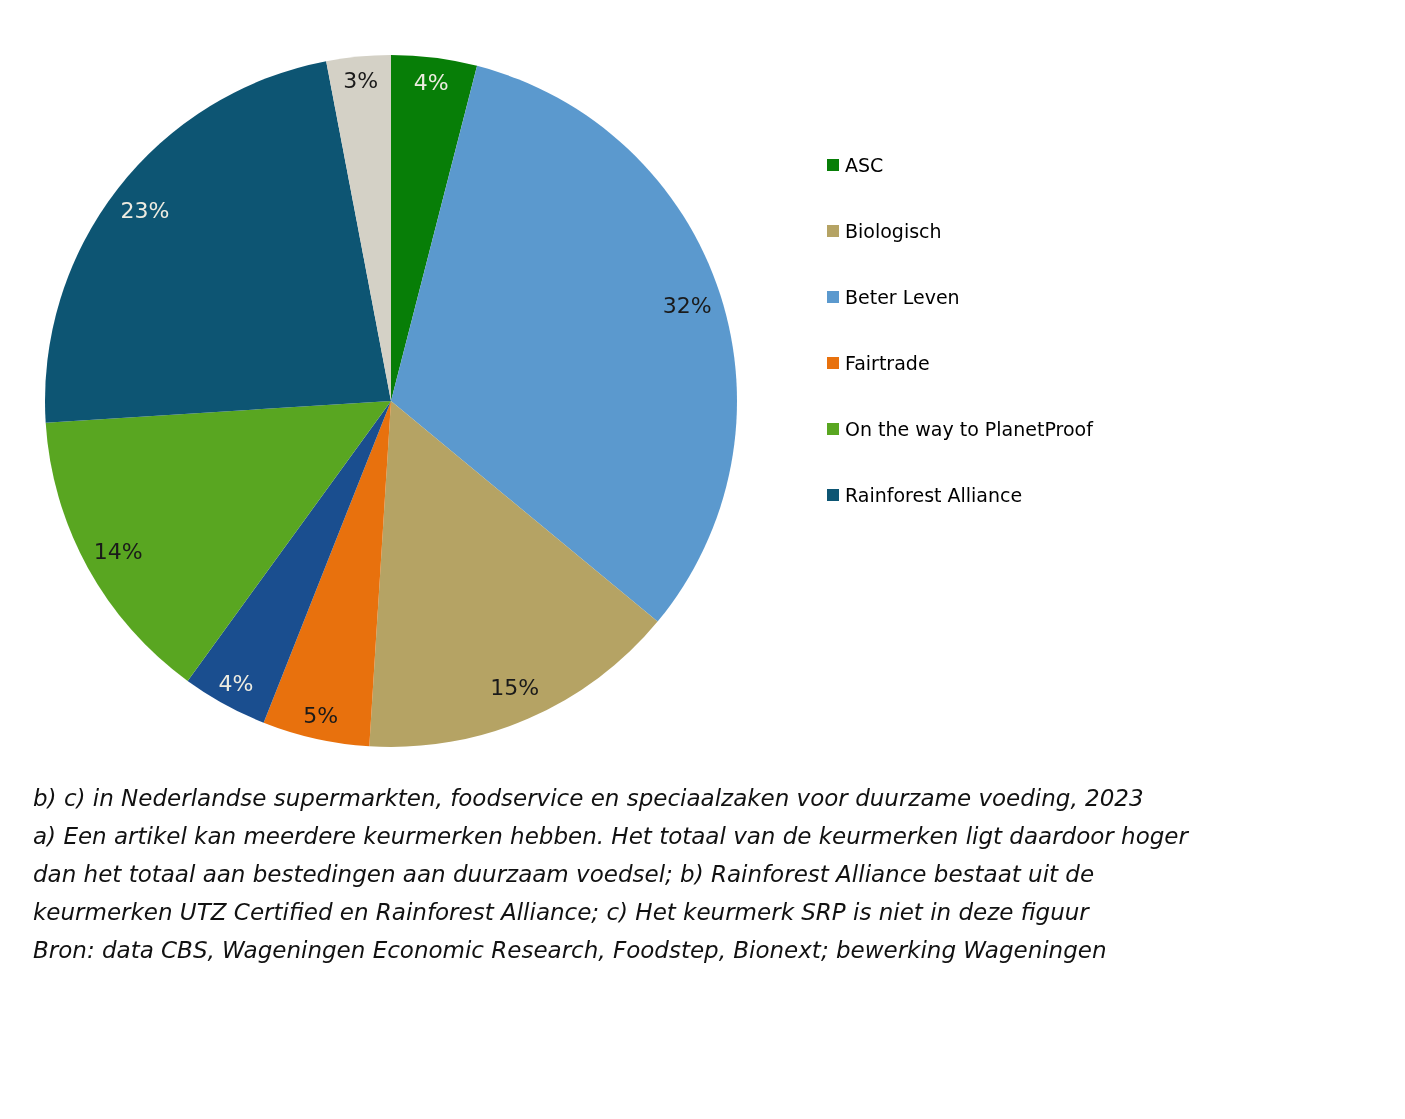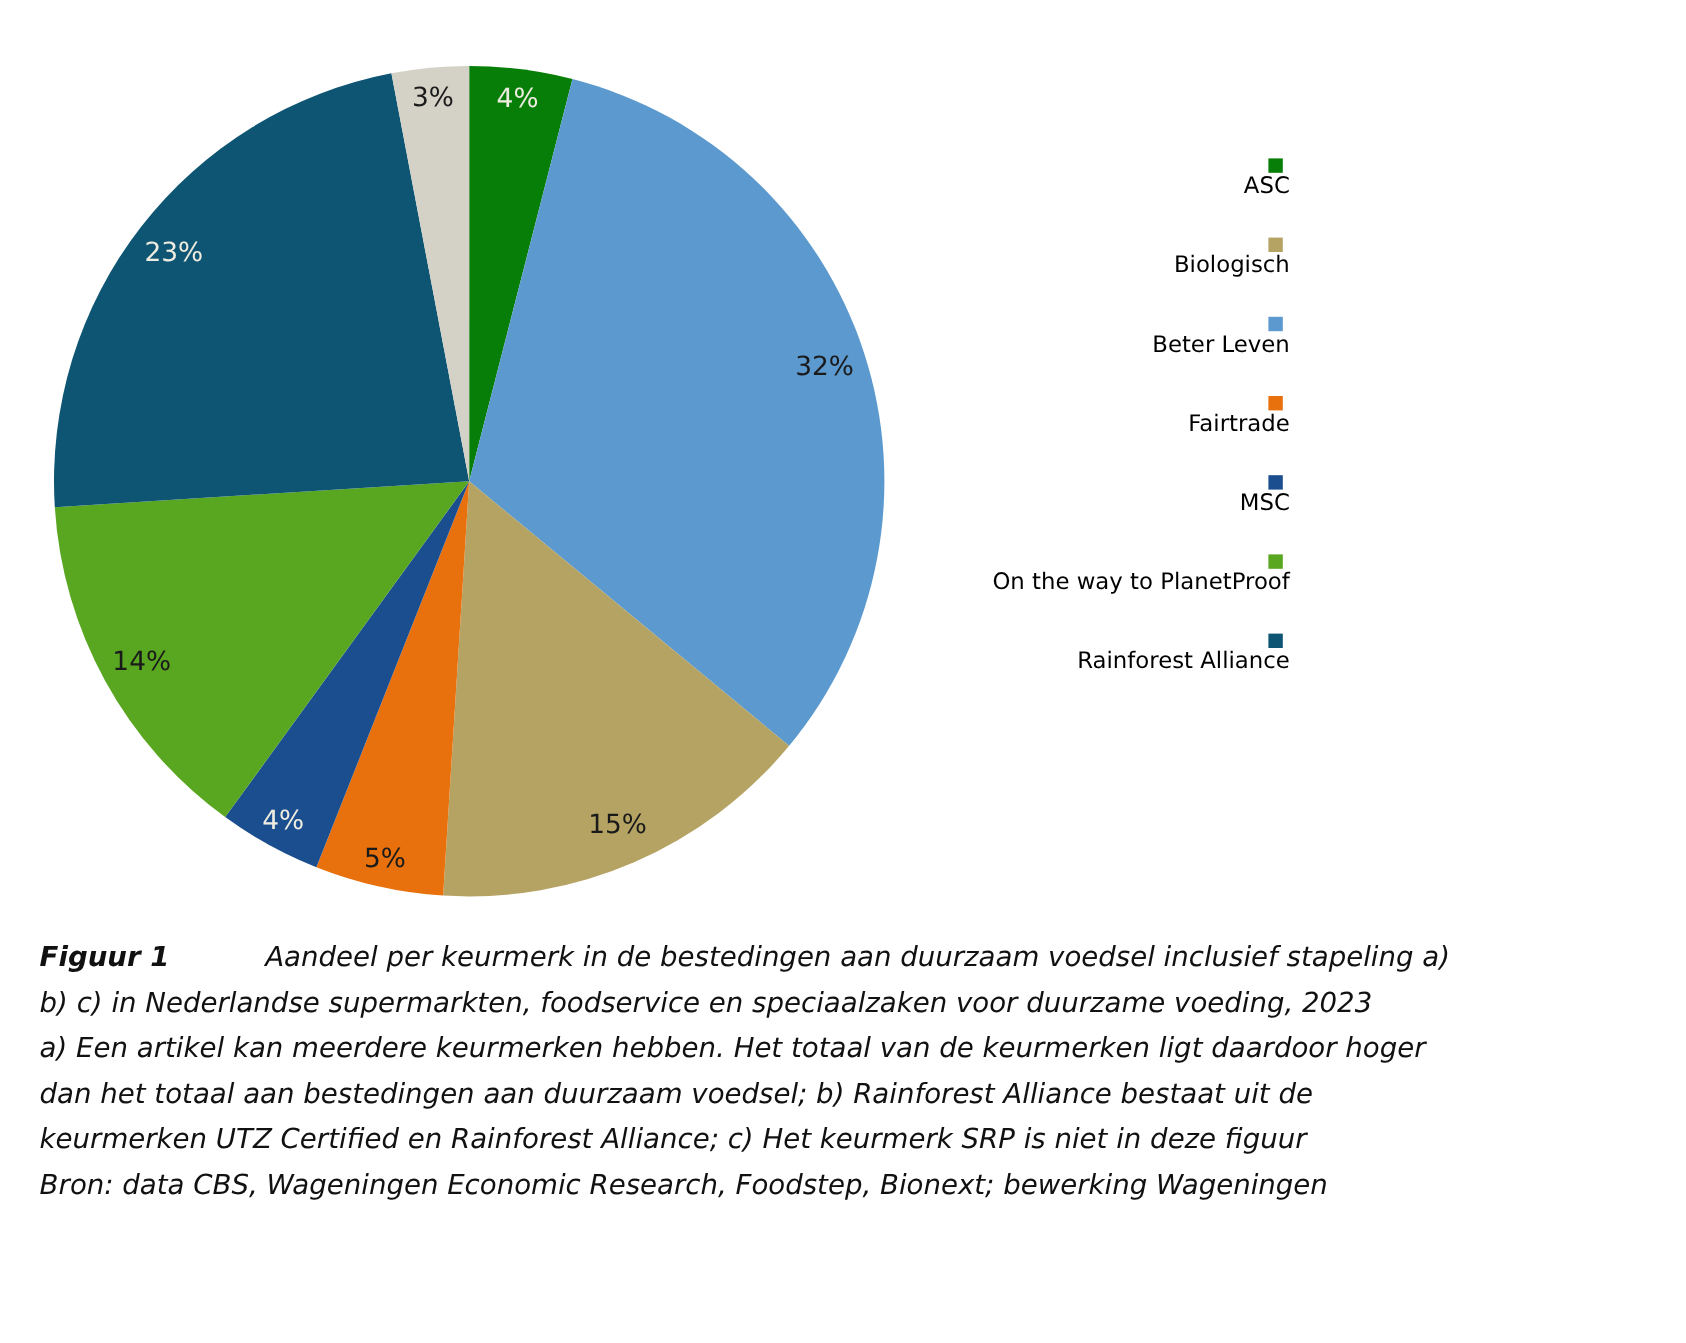--- a/index.html
+++ b/index.html
@@ -24,23 +24,22 @@
     font-family: "DejaVu Sans", "Liberation Sans", sans-serif;
     font-size: 22px;
   }
   .legend {
     position: absolute;
     left: 827px;
     top: 132px;
   }
   .legend-item {
     display: flex;
-    align-items: flex-end;
+    align-items: center;
     height: 66px;
-    flex-direction: column;
   }
   .legend-marker {
     width: 12px;
     height: 12px;
     flex: 0 0 12px;
     margin-right: 6px;
     background: #888;
   }
   .legend-label {
     font-size: 19px;
@@ -102,35 +101,30 @@
     </div>
     <div class="legend-item">
       <span class="legend-marker" style="background: rgb(91, 153, 206);"></span>
       <span class="legend-label">Beter Leven</span>
     </div>
     <div class="legend-item">
       <span class="legend-marker" style="background: rgb(232, 113, 13);"></span>
       <span class="legend-label">Fairtrade</span>
     </div>
     <div class="legend-item">
-      <span class="legend-marker" style="background: rgb(26, 78, 143);"></span>
-      <span class="legend-label">MSC</span>
-    </div>
-    <div class="legend-item">
       <span class="legend-marker" style="background: rgb(89, 166, 33);"></span>
       <span class="legend-label">On the way to PlanetProof</span>
     </div>
     <div class="legend-item">
       <span class="legend-marker" style="background: rgb(13, 85, 115);"></span>
       <span class="legend-label">Rainforest Alliance</span>
     </div>
   </div>
 
   <div class="caption">
-    <div class="cap-line"><span class="fig-label">Figuur 1</span><span>Aandeel per keurmerk in de bestedingen aan duurzaam voedsel inclusief stapeling a)</span></div>
     <div class="cap-line">b) c) in Nederlandse supermarkten, foodservice en speciaalzaken voor duurzame voeding, 2023</div>
     <div class="cap-line">a) Een artikel kan meerdere keurmerken hebben. Het totaal van de keurmerken ligt daardoor hoger</div>
     <div class="cap-line">dan het totaal aan bestedingen aan duurzaam voedsel; b) Rainforest Alliance bestaat uit de</div>
     <div class="cap-line">keurmerken UTZ Certified en Rainforest Alliance; c) Het keurmerk SRP is niet in deze figuur</div>
     <div class="cap-line">Bron: data CBS, Wageningen Economic Research, Foodstep, Bionext; bewerking Wageningen</div>
   </div>
 
 </div>
 
 </body></html>

